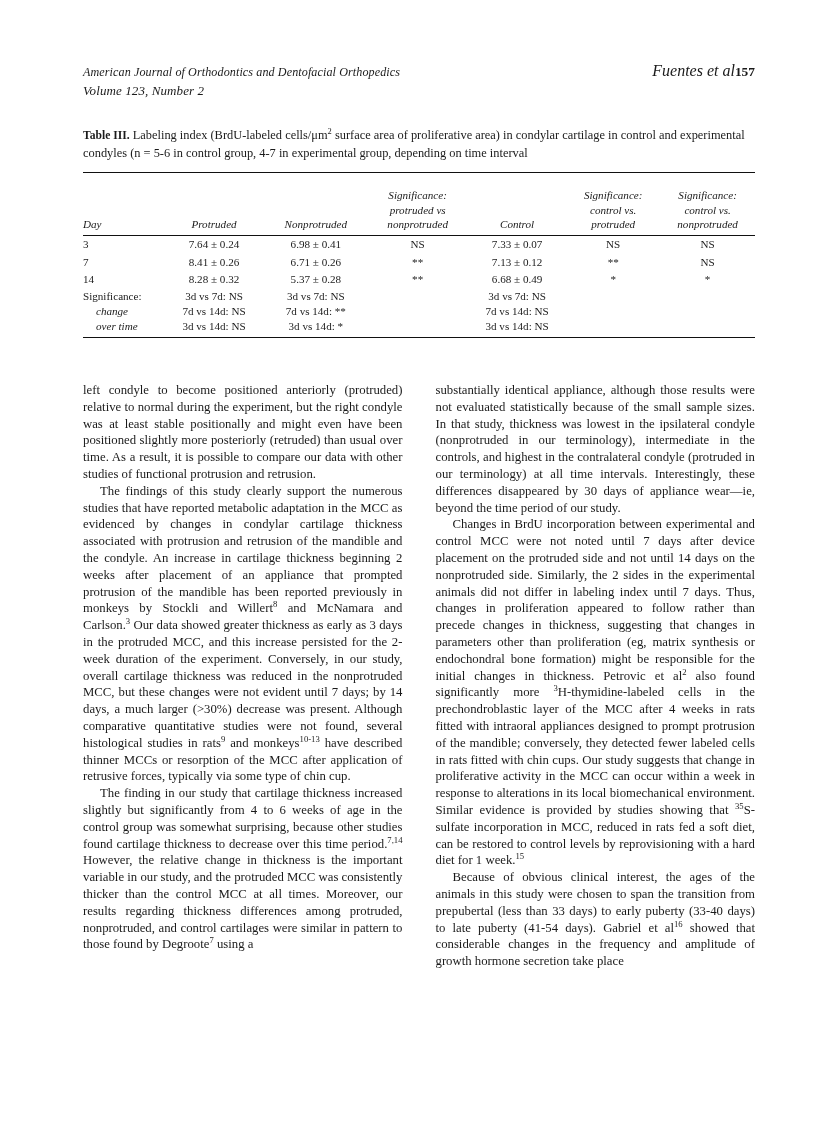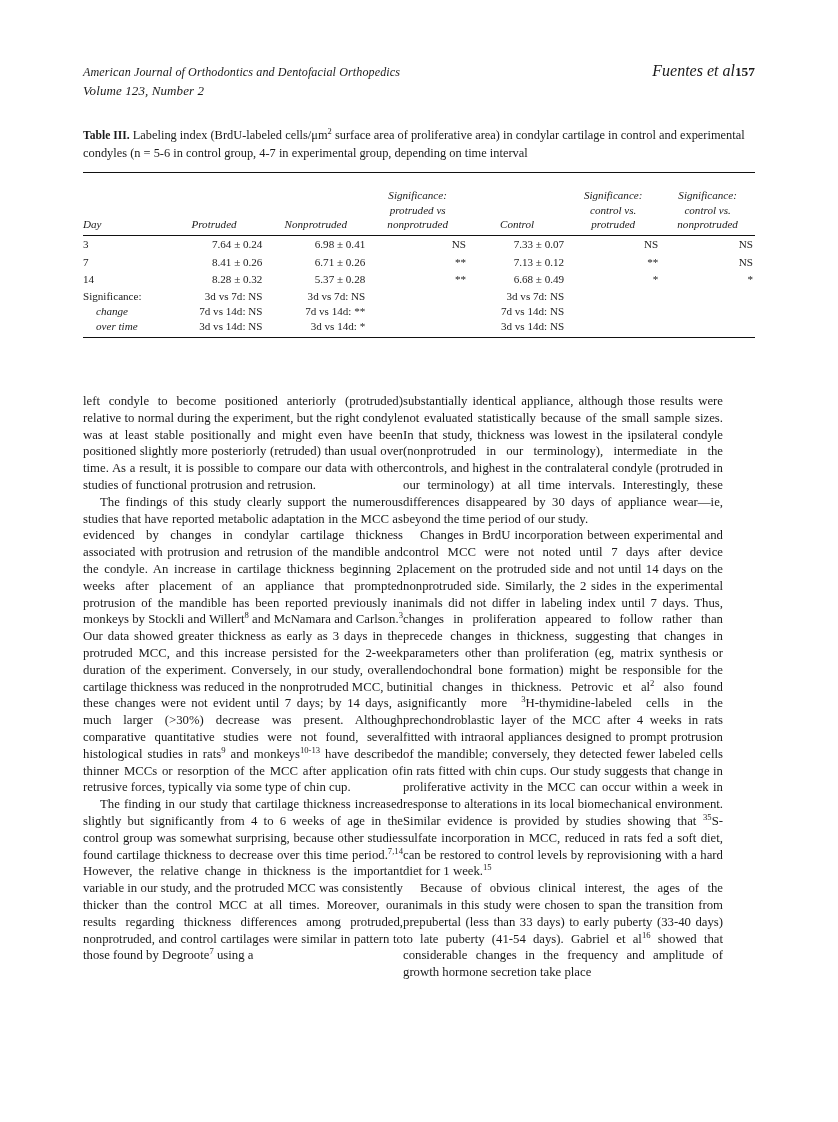--- a/index.html
+++ b/index.html
@@ -98,21 +98,21 @@
     padding: 0 2px 3px 2px;
     line-height: 1.33;
     text-align: center;
   }
   table.data th.c-day {
     text-align: left;
     padding-left: 0;
   }
   table.data td {
     padding: 1.1px 2px;
-    text-align: right;
+    text-align: center;
     line-height: 1.36;
     vertical-align: top;
   }
   table.data td.c-day {
     text-align: left;
     padding-left: 0;
   }
   .thead-spacer td { height: 13px; padding: 0; }
   .tbody-top td { padding-top: 5px; }
   .sig-label-row td { padding-top: 4px; }
@@ -133,23 +133,24 @@
     font-size: 10.2px;
     line-height: 1.4;
     margin-top: 6px;
   }
   .table-foot i { font-style: italic; }
 
   
   .body-cols {
     position: absolute;
     left: 83px;
-    top: 393px;
+    top: 382px;
     width: 672px;
     display: flex;
+    gap: 33px;
   }
   .col {
     width: 320px;
   }
   .col p {
     margin: 0;
     font-size: 12.75px;
     line-height: 1.318;
     text-align: justify;
     text-justify: inter-word;

